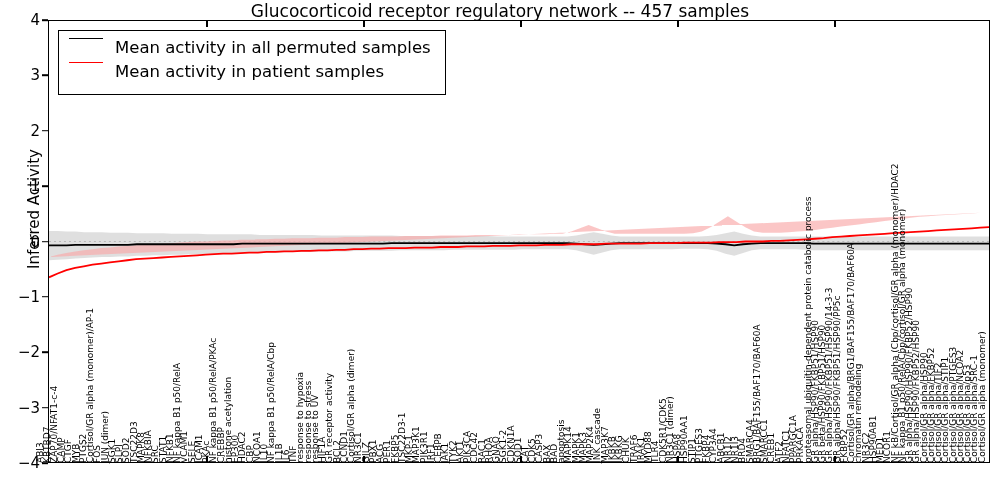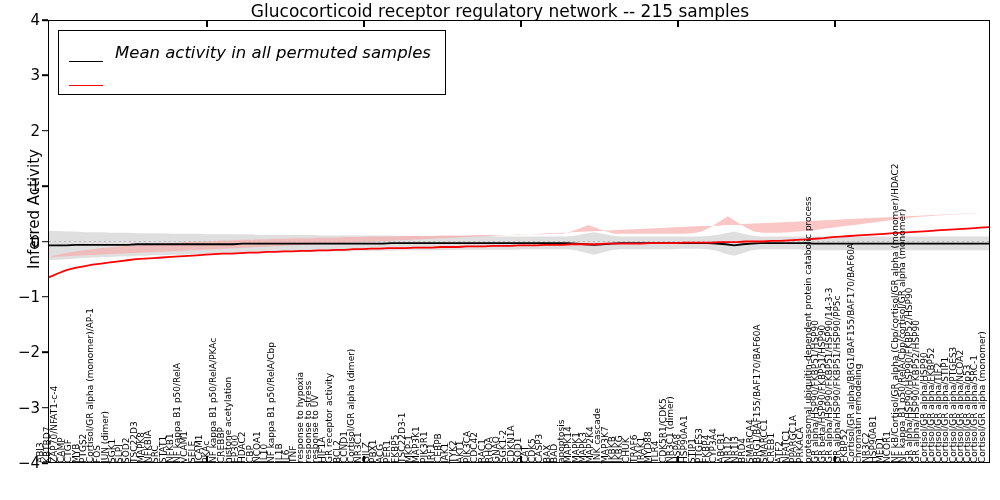--- a/index.html
+++ b/index.html
@@ -46,31 +46,31 @@
     transform:rotate(-90deg);
     white-space:nowrap;font-size:10.5px;line-height:10.5px;color:#000;
   }
 
   
   #legend{
     position:absolute;left:58px;top:30px;
     border:1.4px solid #000;background:#fff;
     padding:7px 14px 8px 10px;
   }
-  .lgrow{display:flex;align-items:flex-end;height:24px;font-style:italic;}
+  .lgrow{display:flex;align-items:flex-start;height:24px;}
   .lgline{width:34px;height:0;border-top:1.7px solid #000;margin-right:12px;}
   .lgline.red{border-top-color:#ff0000;}
   .lgtext{font-size:16.5px;color:#000;}
 </style>
 </head>
 <body>
 
 <div id="fig">
 
-  <div id="title">Glucocorticoid receptor regulatory network -- 215 samples</div>
+  <div id="title">Glucocorticoid receptor regulatory network -- 457 samples</div>
 
   <div id="ylabel">Inferred Activity</div>
 
   <div class="ytickwrap" id="ytickwrap">
       <div class="ytlabel" style="top: 443px;">−4</div>
       <div class="ytmark" style="top: 443px;"></div>
       <div class="ytlabel" style="top: 387.625px;">−3</div>
       <div class="ytmark" style="top: 387.625px;"></div>
       <div class="ytlabel" style="top: 332.25px;">−2</div>
       <div class="ytmark" style="top: 332.25px;"></div>
@@ -242,16 +242,17 @@
       <div class="xcat" style="left: 938.5px; font-size: 9px; line-height: 9px;">Cortisol/GR alpha (monomer)</div>
     </div>
 
   <div id="legend">
     <div class="lgrow">
       <span class="lgline"></span>
       <span class="lgtext">Mean activity in all permuted samples</span>
     </div>
     <div class="lgrow">
       <span class="lgline red"></span>
+      <span class="lgtext">Mean activity in patient samples</span>
     </div>
   </div>
 
 </div>
 
 </body></html>

